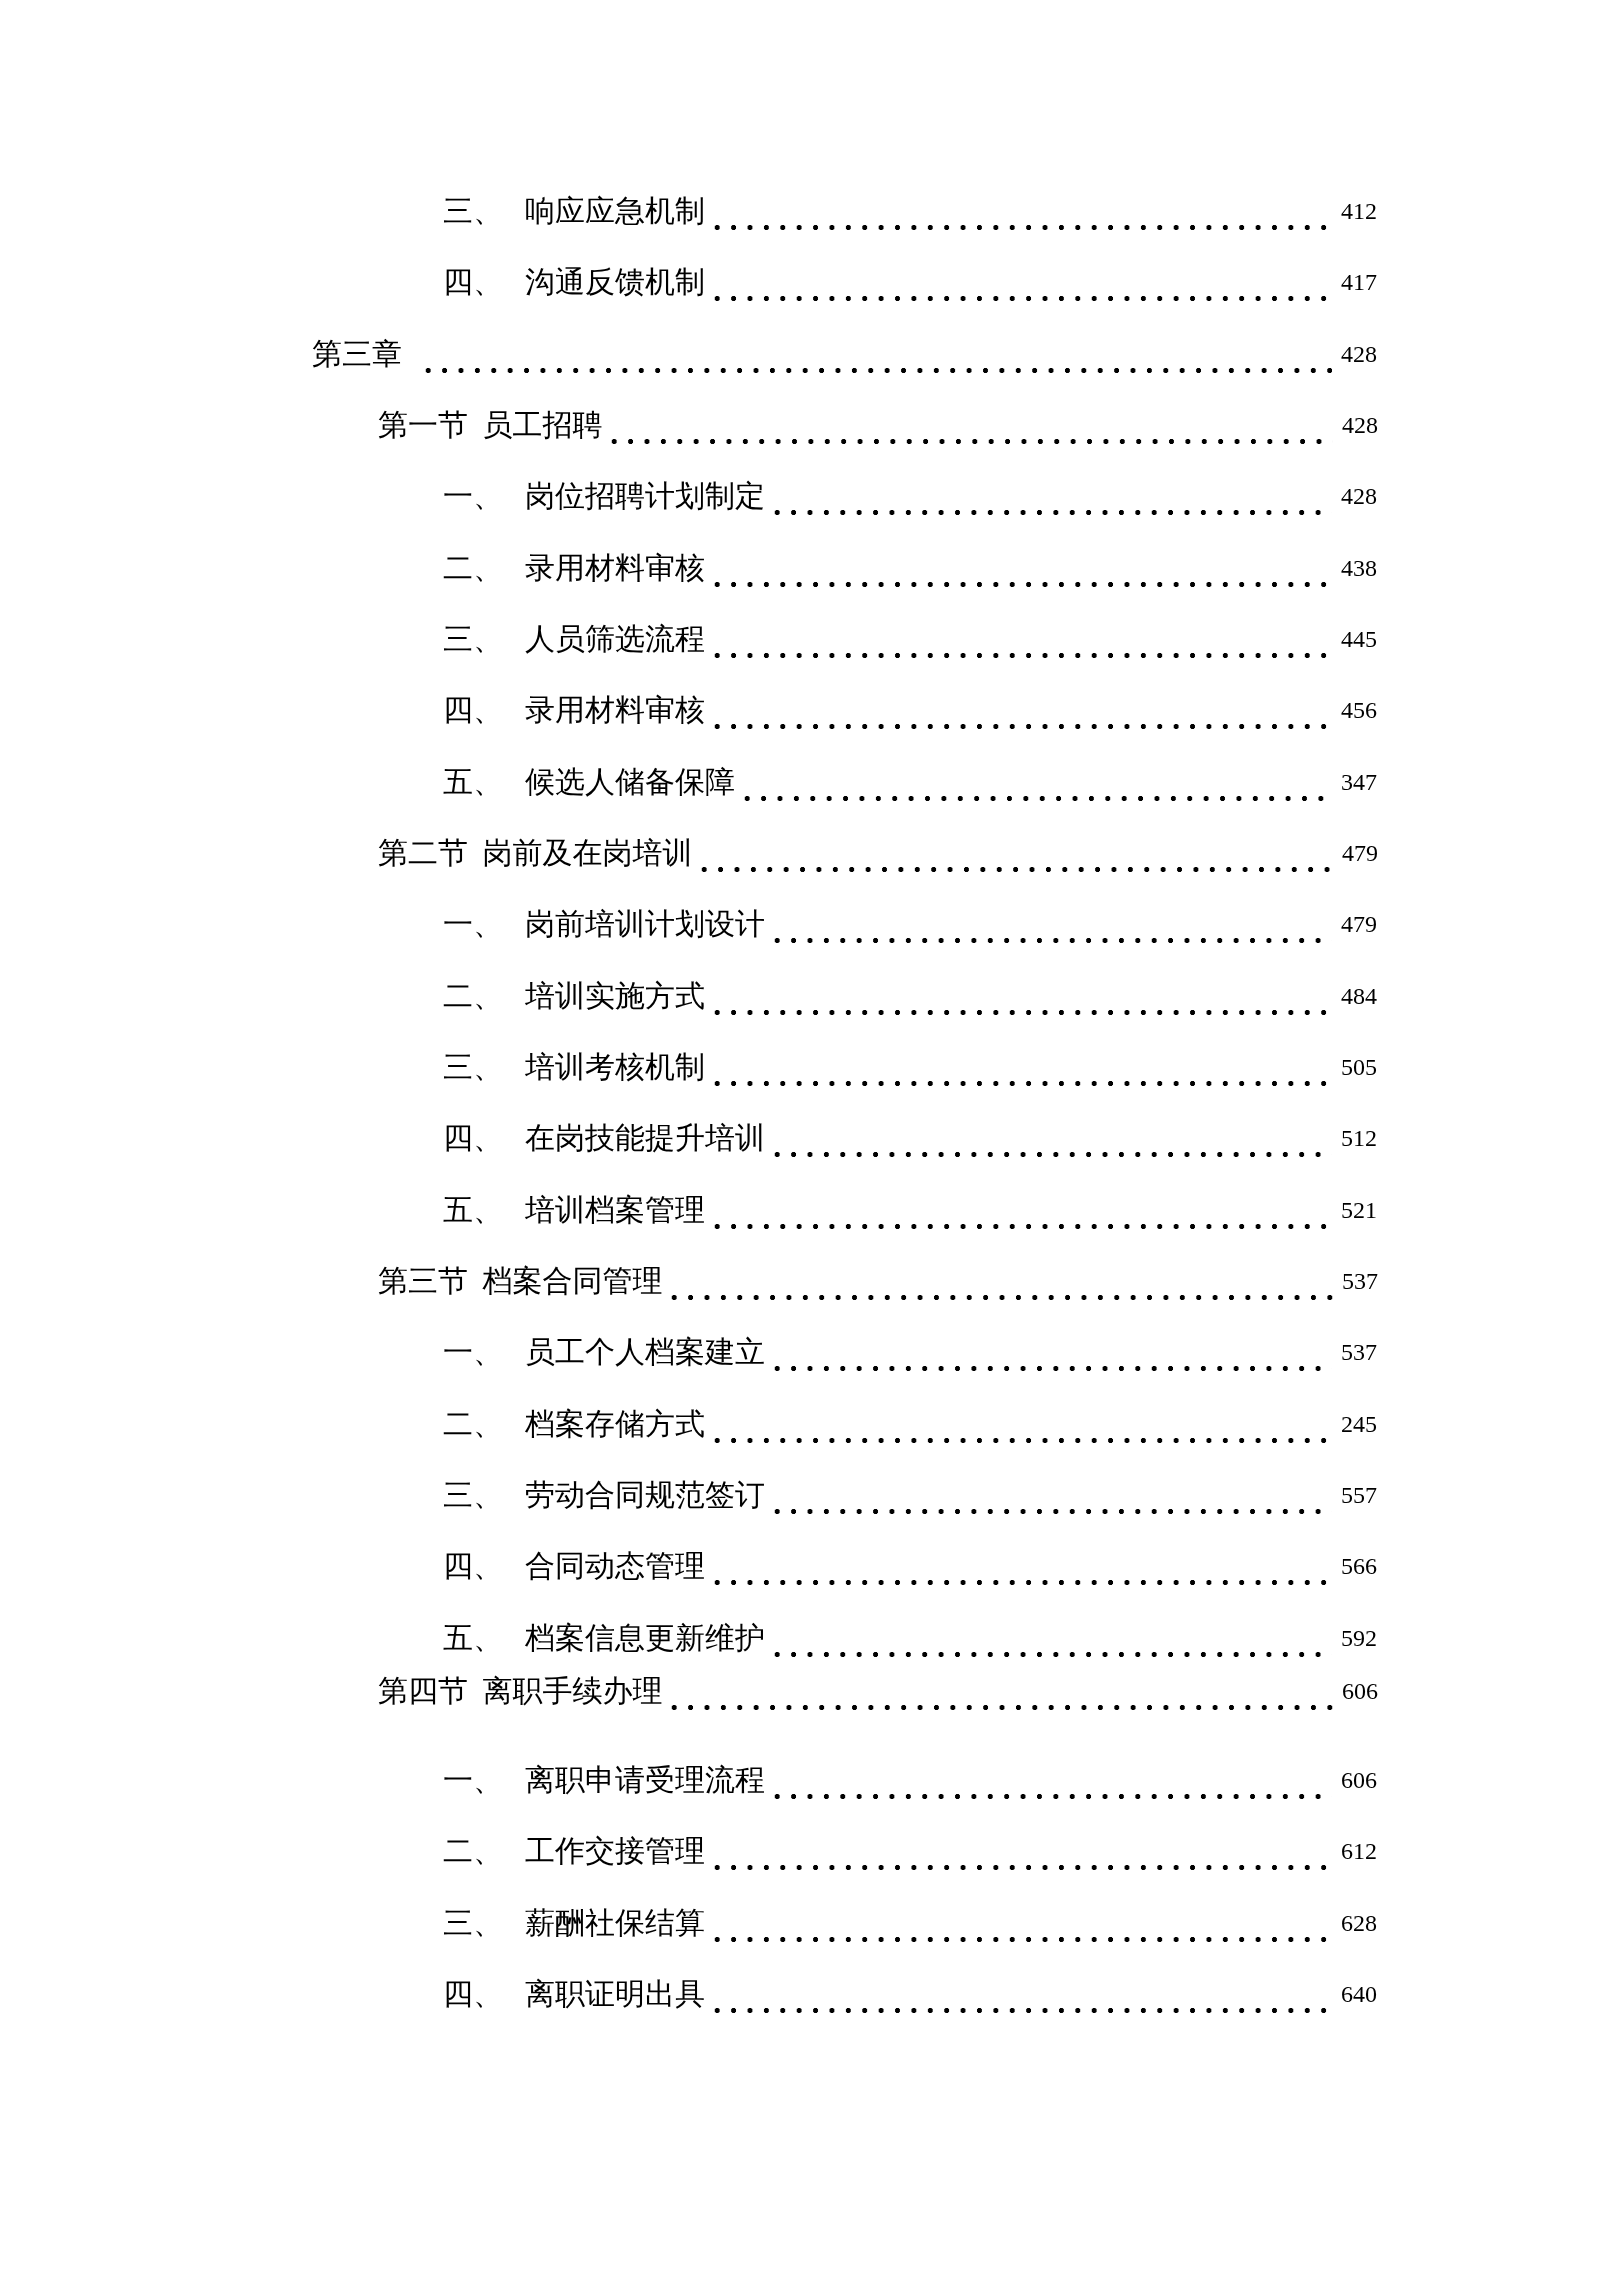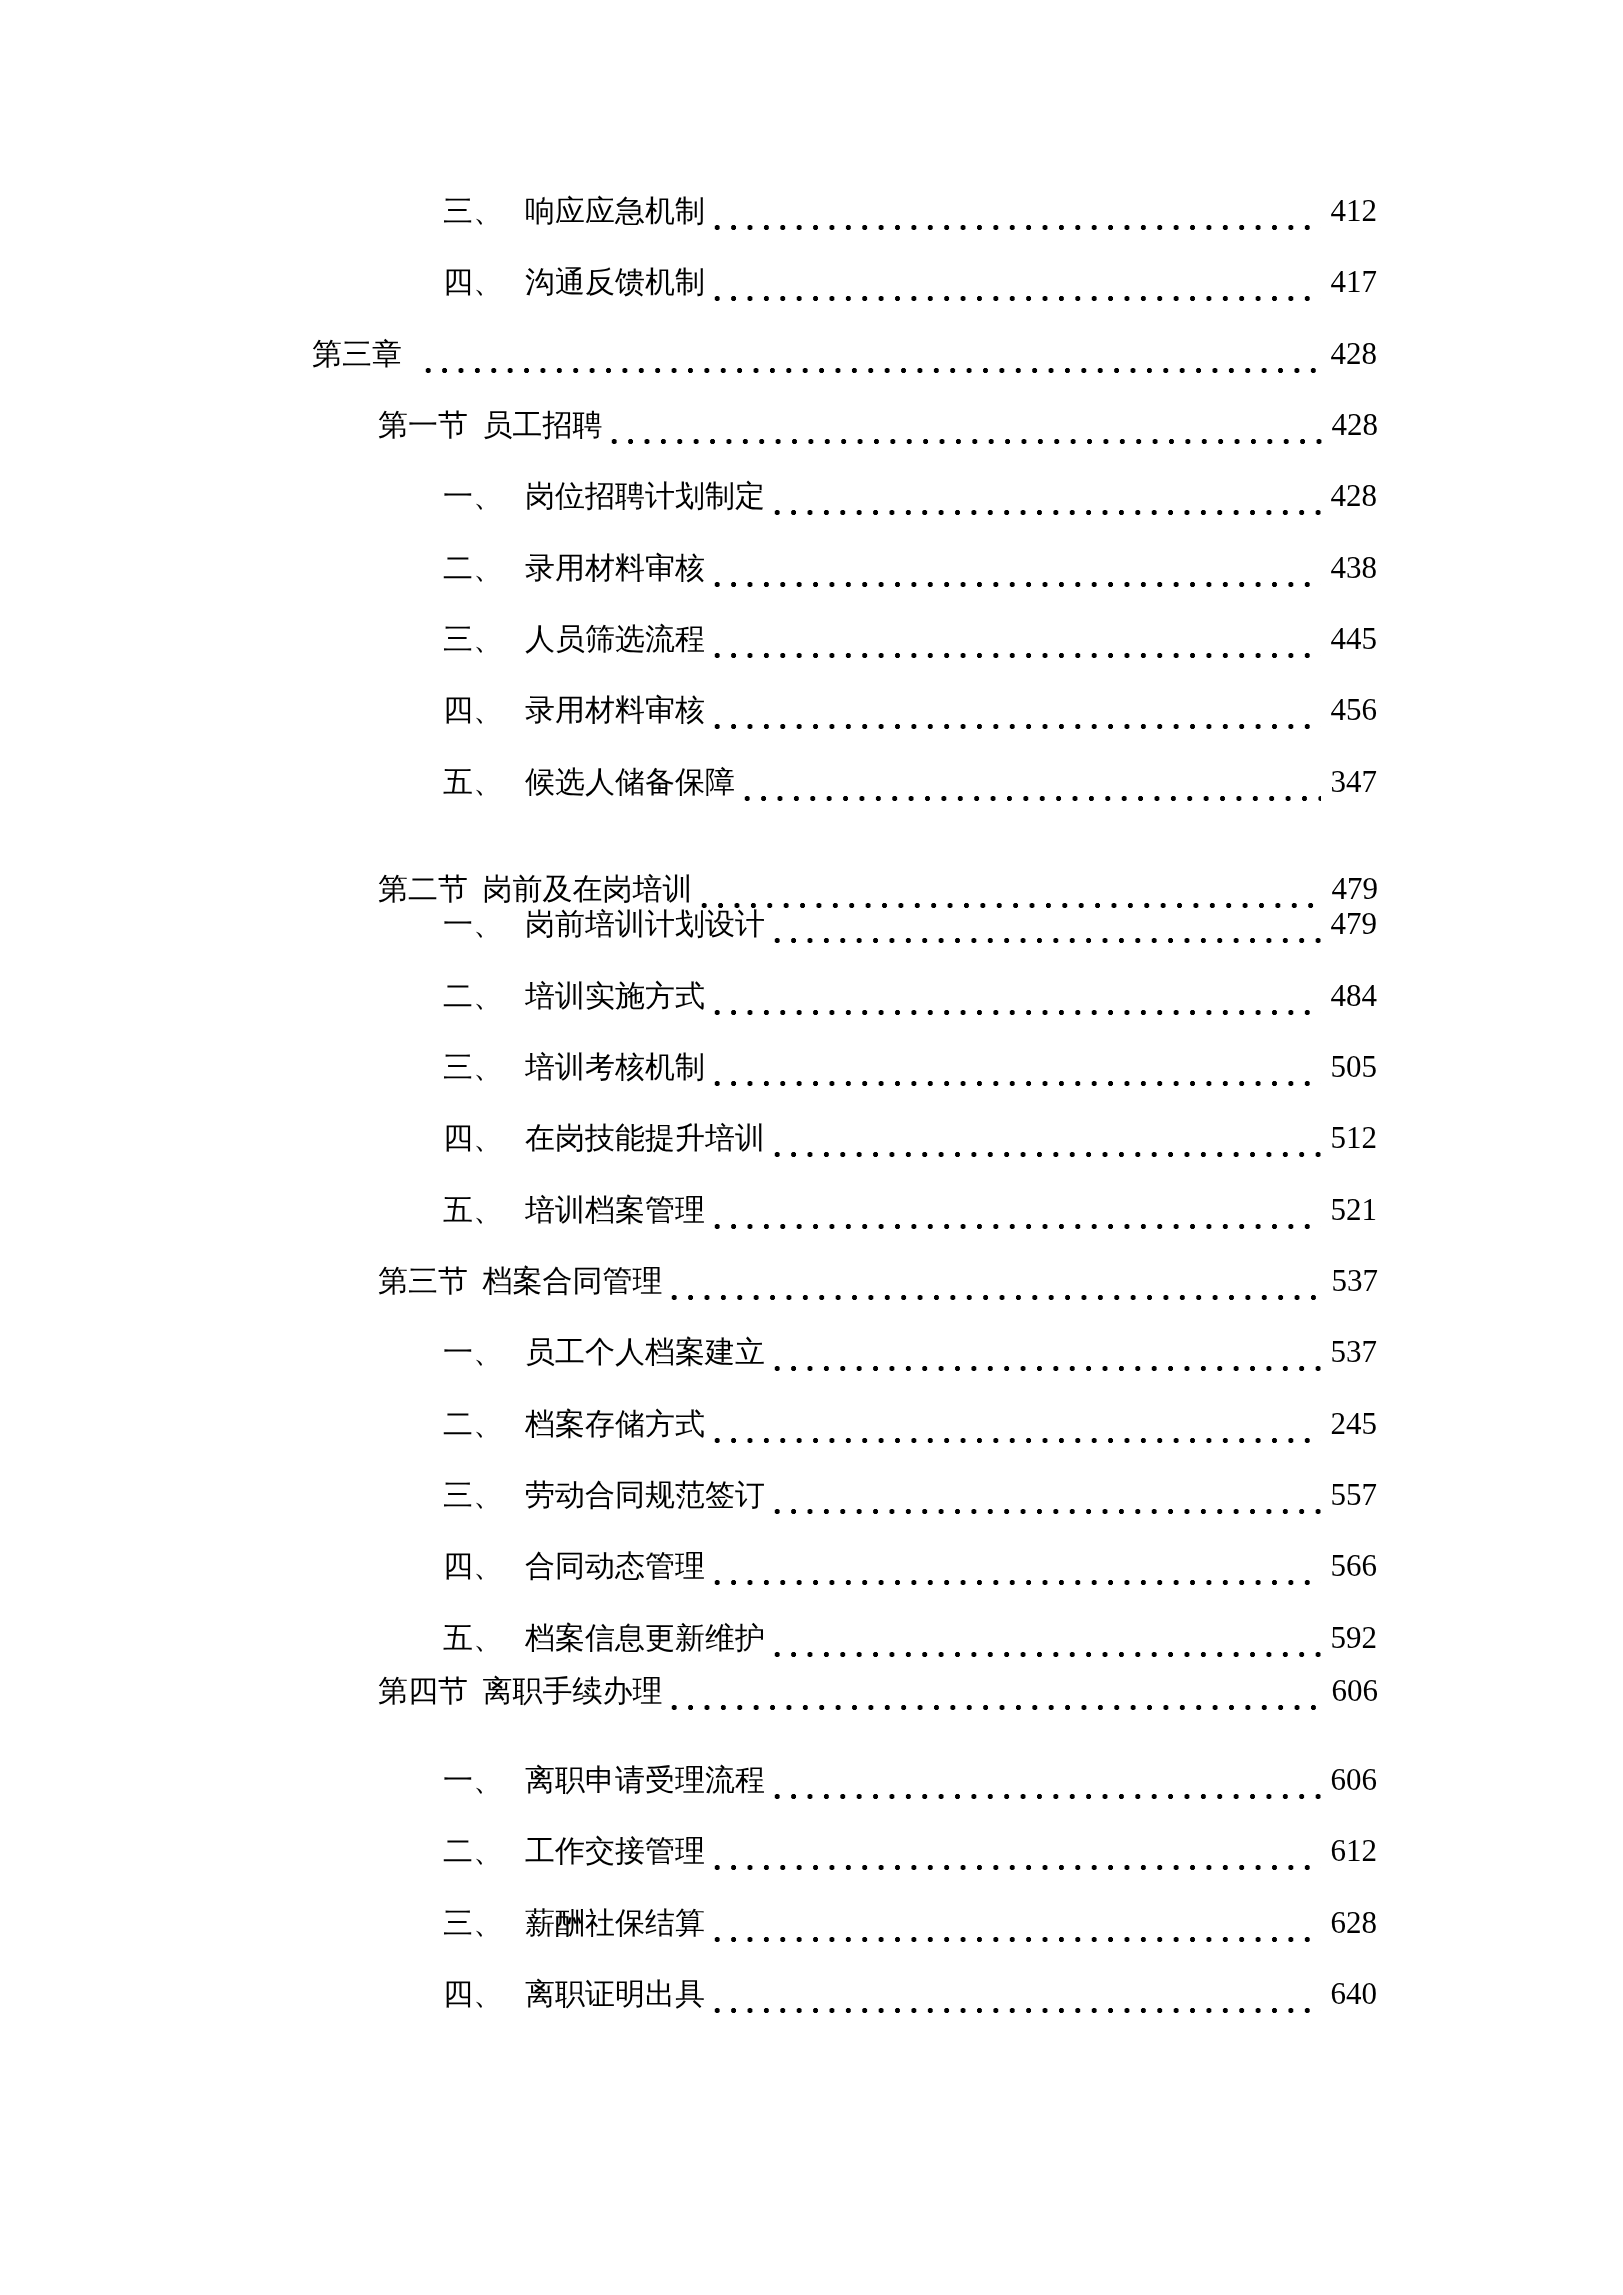--- a/index.html
+++ b/index.html
@@ -55,21 +55,21 @@
       height: 52px;
       background-image: radial-gradient(circle, #000 0 2.3px, transparent 2.9px);
       background-size: 16.4px 9.2px;
       background-repeat: repeat-x;
       background-position: left 38px;
     }
     .toc-row .page {
       flex: 0 0 auto;
       text-align: right;
       font-family: "Liberation Serif", "DejaVu Serif", serif;
-      font-size: 31px;
+      font-size: 24px;
     }
     .toc-row.chapter { left: 312px; width: 1065px; align-items: center; }
     .toc-row.section { left: 378px; width: 1000px; }
     .toc-row.item    { left: 443px; width: 934px; }
   </style>
 </head>
 <body>
 
 <div class="toc">
   <div class="toc-row item" style="top:0px">
@@ -136,21 +136,21 @@
     <span class="page">456</span>
   </div>
   <div class="toc-row item" style="top:571px">
     <span class="label">
       <span class="num">五、</span>
       <span class="title">候选人储备保障</span>
     </span>
     <span class="leader"></span>
     <span class="page">347</span>
   </div>
-  <div class="toc-row section" style="top:678px">
+  <div class="toc-row section" style="top:642px">
     <span class="label">
       <span class="num">第二节</span>
       <span class="title">岗前及在岗培训</span>
     </span>
     <span class="leader"></span>
     <span class="page">479</span>
   </div>
   <div class="toc-row item" style="top:713px">
     <span class="label">
       <span class="num">一、</span>

